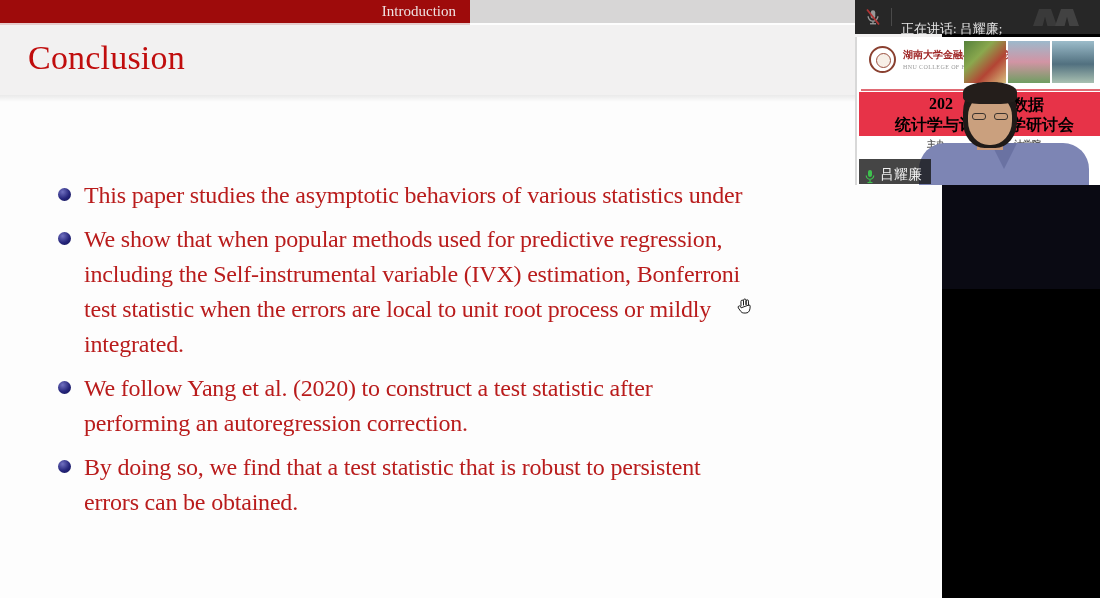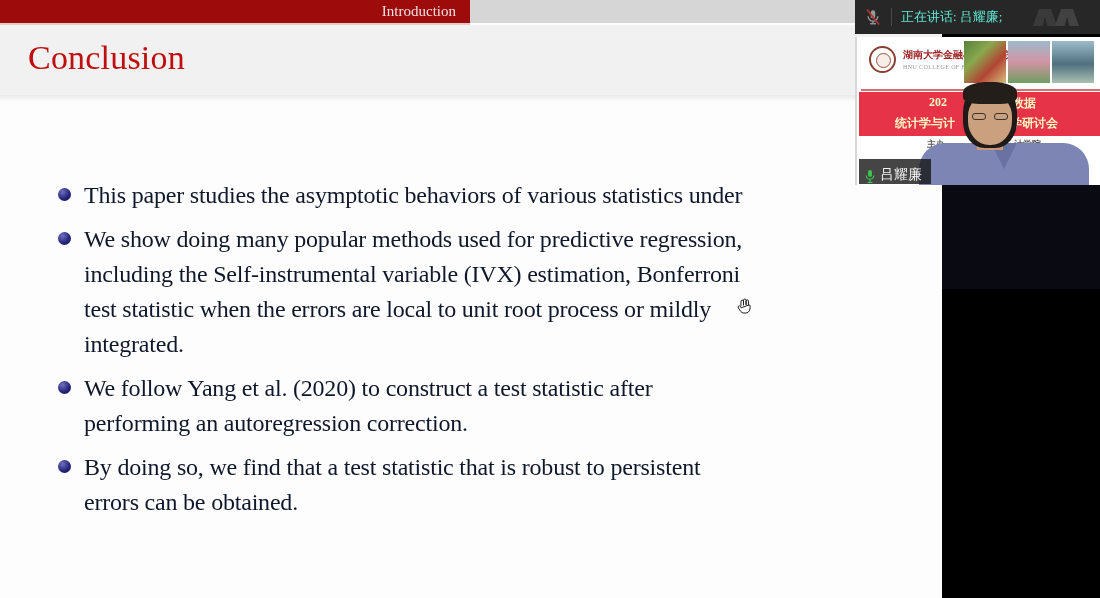--- a/index.html
+++ b/index.html
@@ -14,32 +14,32 @@
   .bar-underline{position:absolute;left:0;top:23px;width:470px;height:2px;background:#e5cccc;}
   .frametitle{position:absolute;left:0;top:25px;width:942px;height:70px;background:#f2f1f1;}
   .frametitle .t{position:absolute;left:28px;top:14px;font-size:34px;color:#c00d0d;letter-spacing:.2px;}
   .title-shadow{position:absolute;left:0;top:95px;width:942px;height:7px;
                 background:linear-gradient(#00000014,#0000);}
   .body{position:absolute;left:0;top:95px;width:942px;}
   .bullets{margin:83px 0 0 0;padding:0;}
   .bullet-item{position:relative;padding-left:84px;margin-bottom:9px;}
   .bullet-item::before{content:"";position:absolute;left:58px;top:10px;width:13px;height:13px;
       border-radius:50%;background:radial-gradient(circle at 35% 30%,#7070c0,#26267c 55%,#101050);}
-  .bullet-line{white-space:nowrap;font-size:24px;line-height:35px;color:#0f172a;letter-spacing:-0.2px;}
+  .bullet-line{white-space:nowrap;font-size:24px;line-height:35px;color:#b91c1c;letter-spacing:-0.2px;}
 
   
   .black-col{position:absolute;left:942px;top:0;width:158px;height:598px;background:#000;}
   .black-band{position:absolute;left:942px;top:185px;width:158px;height:104px;background:#0a0a13;}
 
   
   .overlay{position:absolute;left:855px;top:0;width:245px;height:185px;}
   .ov-bar{position:absolute;left:0;top:0;width:245px;height:34px;background:#272727;}
   .mic-muted{position:absolute;left:9px;top:7px;width:18px;height:20px;}
   .ov-div{position:absolute;left:36px;top:8px;width:1px;height:18px;background:#4a4a4a;}
-  .ov-label{position:absolute;left:46px;top:0;line-height:34px;font-size:13px;color:#5eead4;}
+  .ov-label{position:absolute;left:46px;top:12px;line-height:34px;font-size:13px;color:#e5e5e5;}
   .chev{position:absolute;top:9px;width:24px;height:17px;background:#3a3a3a;
         clip-path:polygon(25% 0,75% 0,100% 100%,60% 100%,50% 45%,40% 100%,0 100%);}
   .chev1{left:178px;}
   .chev2{left:200px;background:#424242;}
 
   .video{position:absolute;left:0;top:37px;width:245px;height:148px;background:#ffffff;
          border-left:2px solid #d8d8d8;box-sizing:border-box;overflow:hidden;}
   .banner{position:absolute;left:0;top:0;width:243px;height:51px;background:#fff;}
   .seal{position:absolute;left:12px;top:9px;width:27px;height:27px;border-radius:50%;
         border:2px solid #8a4030;box-sizing:border-box;}
@@ -47,21 +47,21 @@
         border:1px solid #9a5040;background:#f7efe7;}
   .org{position:absolute;left:46px;top:11px;width:110px;}
   .org-cn{font-size:10px;font-weight:bold;color:#a02828;white-space:nowrap;}
   .org-en{font-size:6px;color:#9a9a9a;letter-spacing:.4px;white-space:nowrap;margin-top:2px;}
   .photo{position:absolute;top:4px;width:42px;height:42px;}
   .photo1{left:107px;background:linear-gradient(135deg,#55803a,#8aa84e 35%,#b34434 65%,#d8bf7e);}
   .photo2{left:151px;background:linear-gradient(#9db9cc,#d294a4 50%,#6f9e62);}
   .photo3{left:195px;background:linear-gradient(#9cbcca,#51707f 55%,#a9c0b1);}
   .pink-line{position:absolute;left:4px;top:52px;width:239px;height:2px;background:#e06a74;}
   .red-band{position:absolute;left:2px;top:55px;width:241px;height:44px;background:#e73348;}
-  .band-frag{position:absolute;color:#fef9c3;font-weight:bold;font-size:12px;white-space:nowrap;}
+  .band-frag{position:absolute;color:#000000;font-weight:bold;font-size:16px;white-space:nowrap;}
   .b-l1l{left:70px;top:3px;}
   .b-l1r{left:153px;top:3px;}
   .b-l2l{left:36px;top:23px;}
   .b-l2r{left:151px;top:23px;}
   .host-frag{position:absolute;top:101px;font-size:9px;color:#5a5a5a;font-weight:bold;white-space:nowrap;}
   .h-l{left:70px;}
   .h-r{left:157px;}
 
   
   .shirt{position:absolute;left:62px;top:106px;width:170px;height:44px;background:#7d85b4;
@@ -101,21 +101,21 @@
     <div class="frametitle">
       <div class="t">Conclusion</div>
     </div>
     <div class="title-shadow"></div>
     <div class="body">
       <div class="bullets" id="bullets">
           <div class="bullet-item">
             <div class="bullet-line">This paper studies the asymptotic behaviors of various statistics under</div>
           </div>
           <div class="bullet-item">
-            <div class="bullet-line">We show doing many popular methods used for predictive regression,</div>
+            <div class="bullet-line">We show that when popular methods used for predictive regression,</div>
             <div class="bullet-line">including the Self-instrumental variable (IVX) estimation, Bonferroni</div>
             <div class="bullet-line">test statistic when the errors are local to unit root process or mildly</div>
             <div class="bullet-line">integrated.</div>
           </div>
           <div class="bullet-item">
             <div class="bullet-line">We follow Yang et al. (2020) to construct a test statistic after</div>
             <div class="bullet-line">performing an autoregression correction.</div>
           </div>
           <div class="bullet-item">
             <div class="bullet-line">By doing so, we find that a test statistic that is robust to persistent</div>

